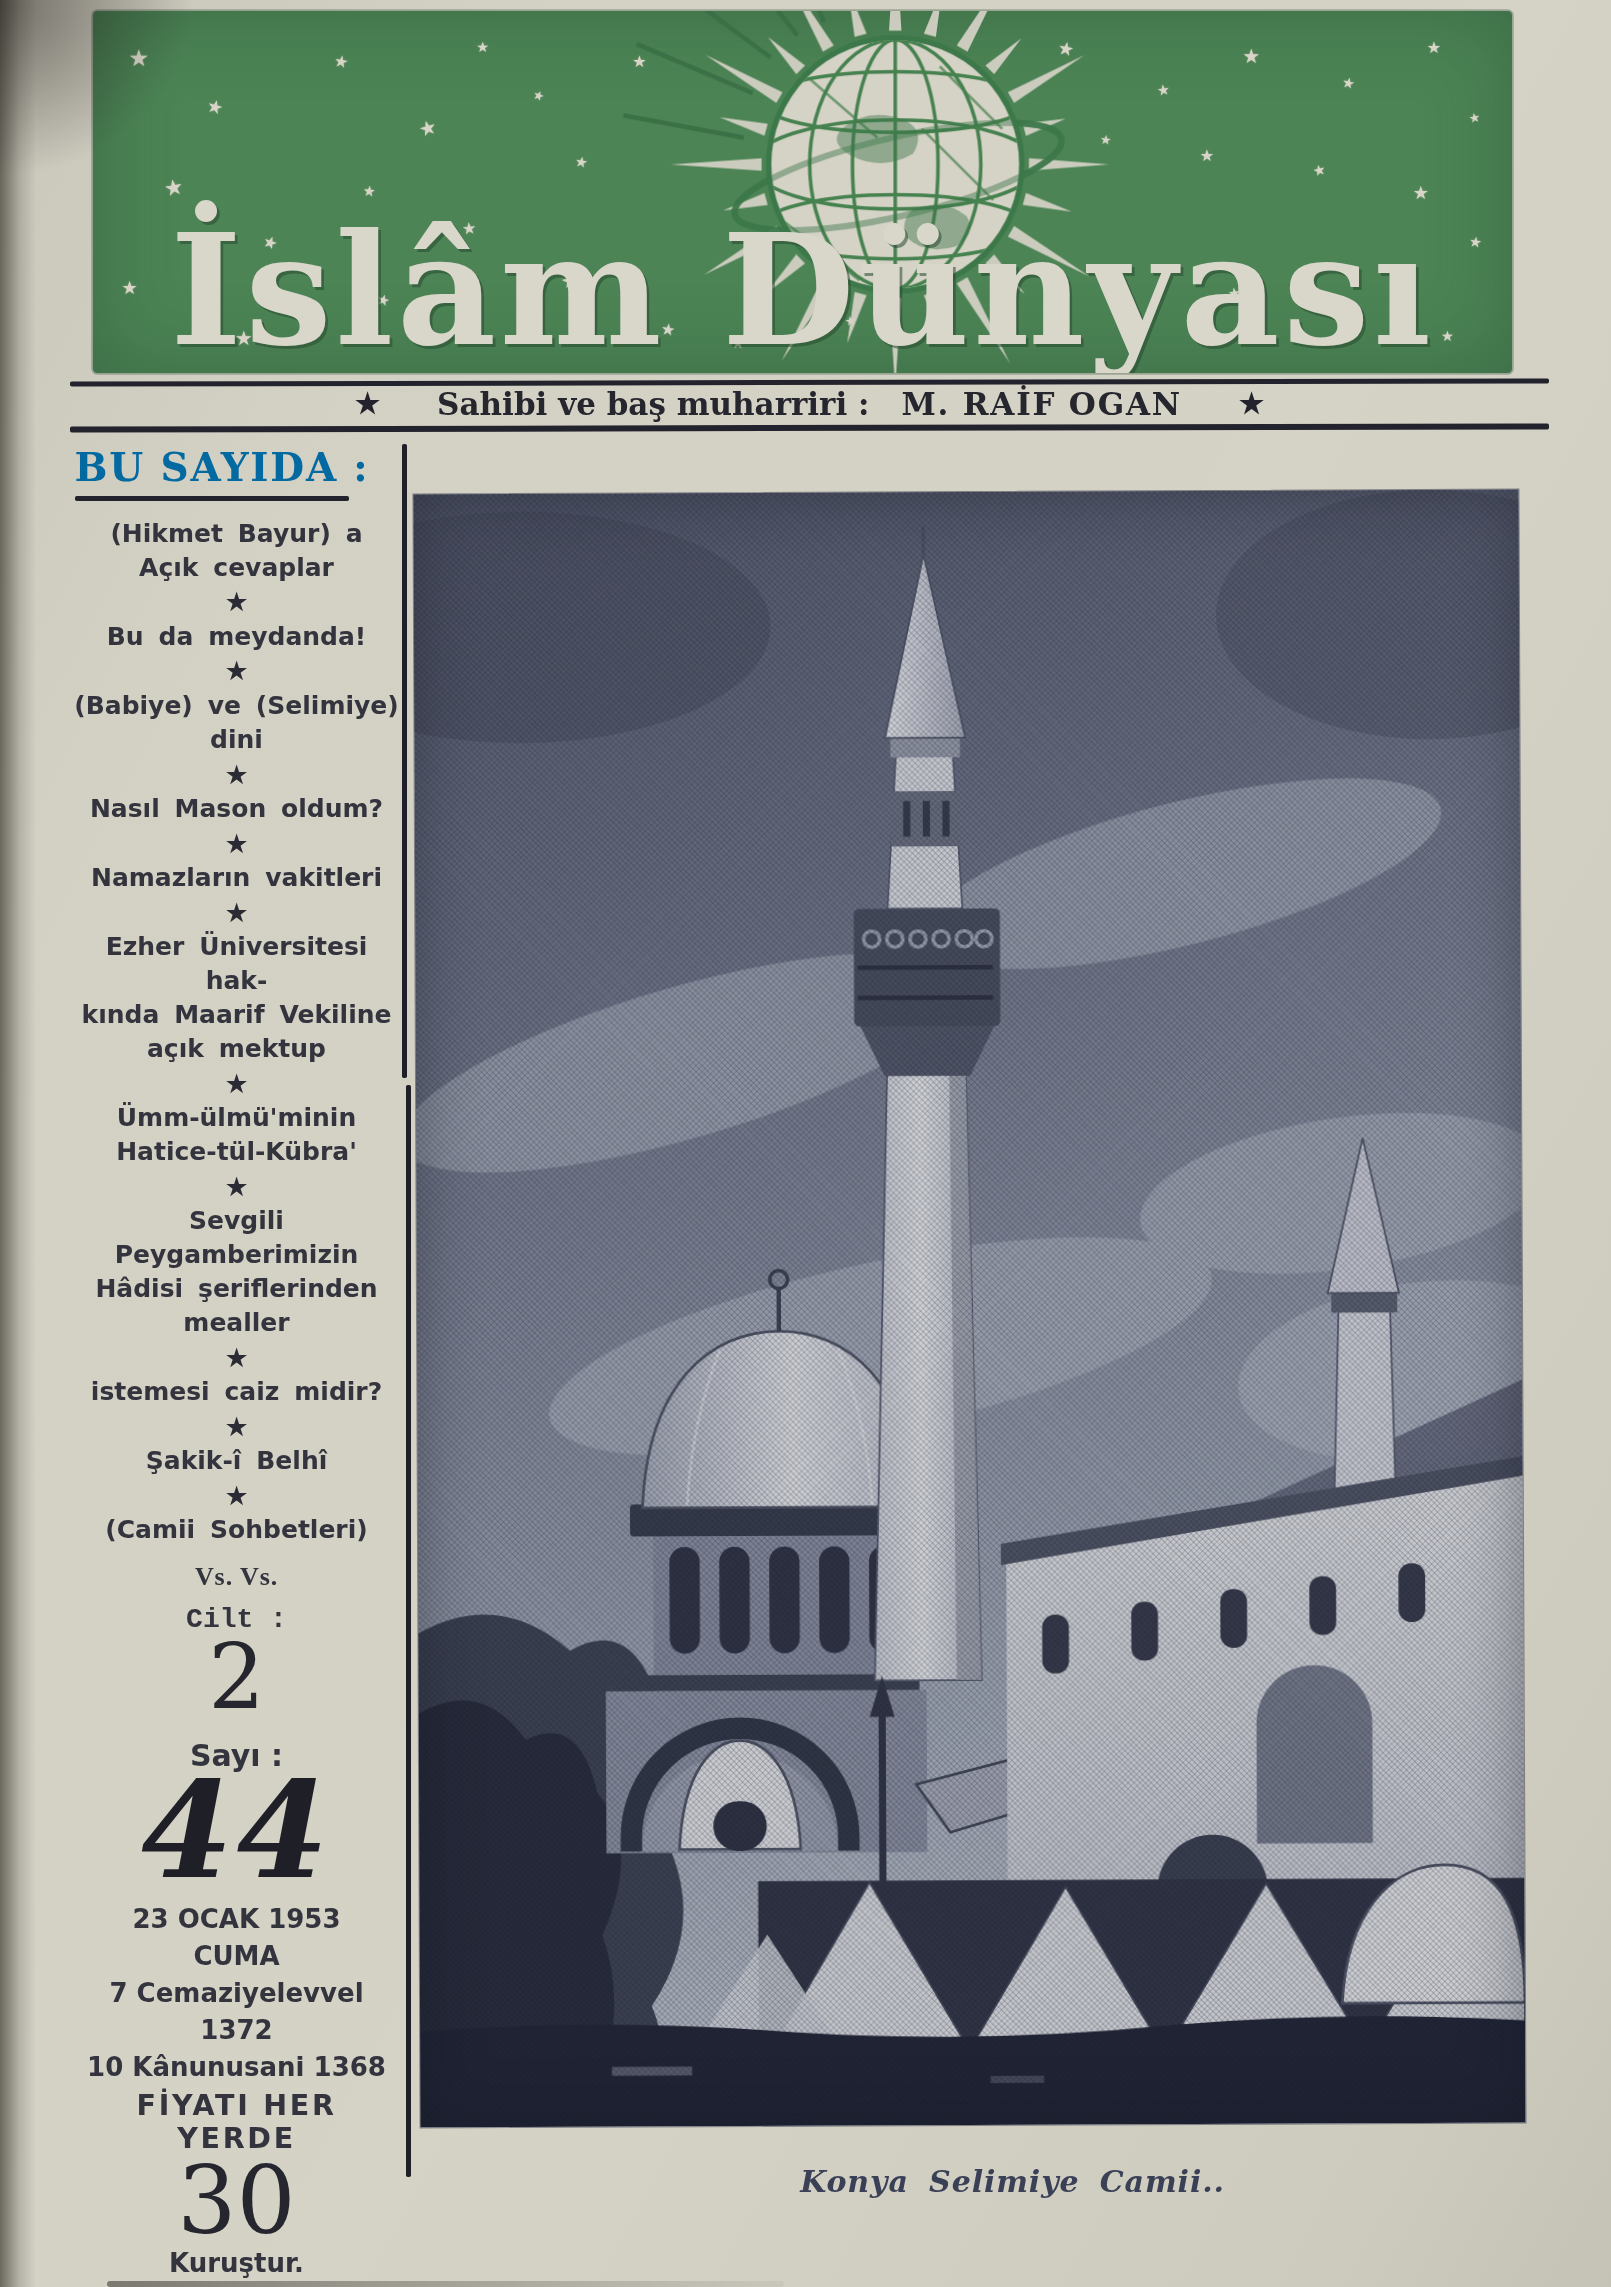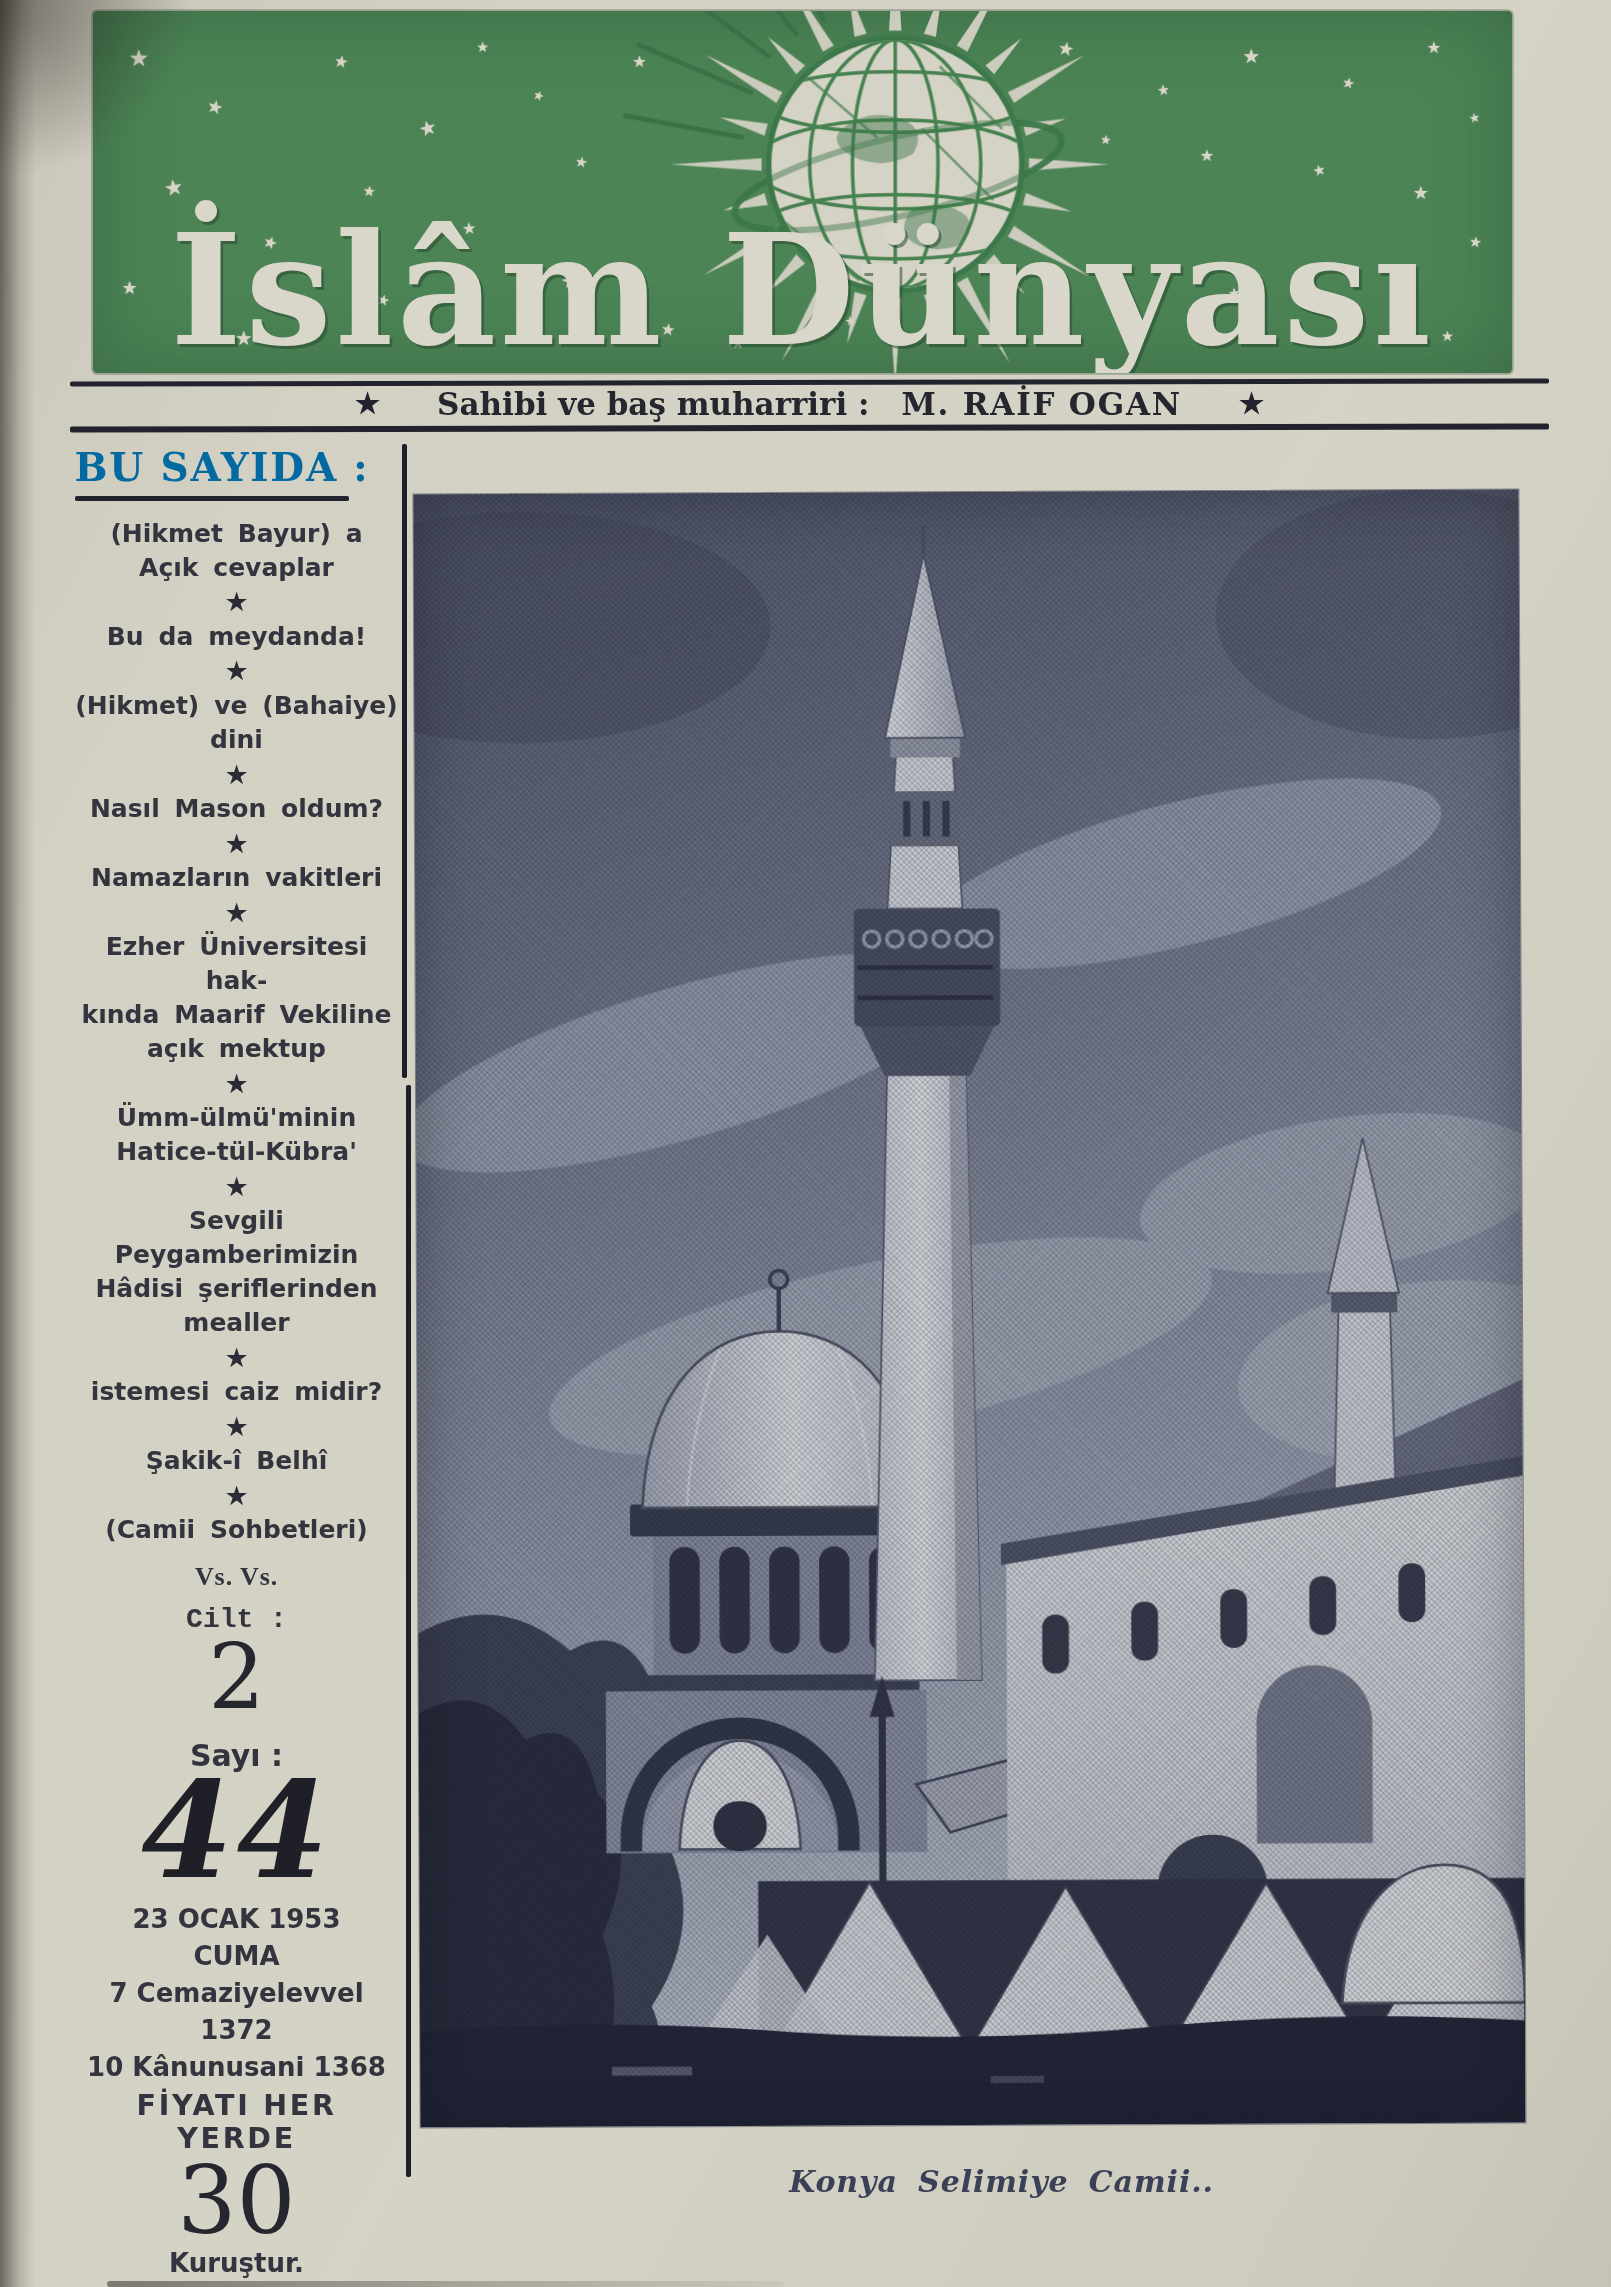--- a/index.html
+++ b/index.html
@@ -65,21 +65,21 @@
   
   .photo{position:absolute;left:417px;top:492px;width:1105px;height:1633px;margin:0;
     transform:rotate(-0.25deg);background:#6e7384;overflow:hidden;
     outline:0.9px solid rgba(70,74,88,.6);}
   .photo svg{position:absolute;inset:0;width:100%;height:100%;display:block;}
   .halftone{position:absolute;inset:0;pointer-events:none;
     background:
       repeating-linear-gradient(45deg,rgba(24,27,40,.17) 0 1.4px,rgba(0,0,0,0) 1.4px 4.1px),
       repeating-linear-gradient(-45deg,rgba(24,27,40,.13) 0 1.4px,rgba(0,0,0,0) 1.4px 4.1px);
     box-shadow:inset 0 0 62px rgba(18,20,30,.4);}
-  .photo-caption{position:absolute;left:400px;top:2164px;width:1105px;text-align:center;
+  .photo-caption{position:absolute;left:411px;top:2164px;width:1105px;text-align:center;
     padding-left:98px;box-sizing:border-box;
     font-family:"DejaVu Serif",serif;font-style:italic;font-weight:bold;
     font-size:30px;color:#3a4056;letter-spacing:0.9px;word-spacing:9px;}
 </style>
 </head>
 <body>
 
 <div>
 
   <div class="scan-gutter"></div>
@@ -202,21 +202,21 @@
         <div class="toc-item">
           <div class="toc-line">(Hikmet Bayur) a</div>
           <div class="toc-line">Açık cevaplar</div>
         </div>
         <div class="toc-star">★</div>
         <div class="toc-item">
           <div class="toc-line">Bu da meydanda!</div>
         </div>
         <div class="toc-star">★</div>
         <div class="toc-item">
-          <div class="toc-line">(Hikmet) ve (Bahaiye)</div>
+          <div class="toc-line">(Babiye) ve (Selimiye)</div>
           <div class="toc-line">dini</div>
         </div>
         <div class="toc-star">★</div>
         <div class="toc-item">
           <div class="toc-line">Nasıl Mason oldum?</div>
         </div>
         <div class="toc-star">★</div>
         <div class="toc-item">
           <div class="toc-line">Namazların vakitleri</div>
         </div>

